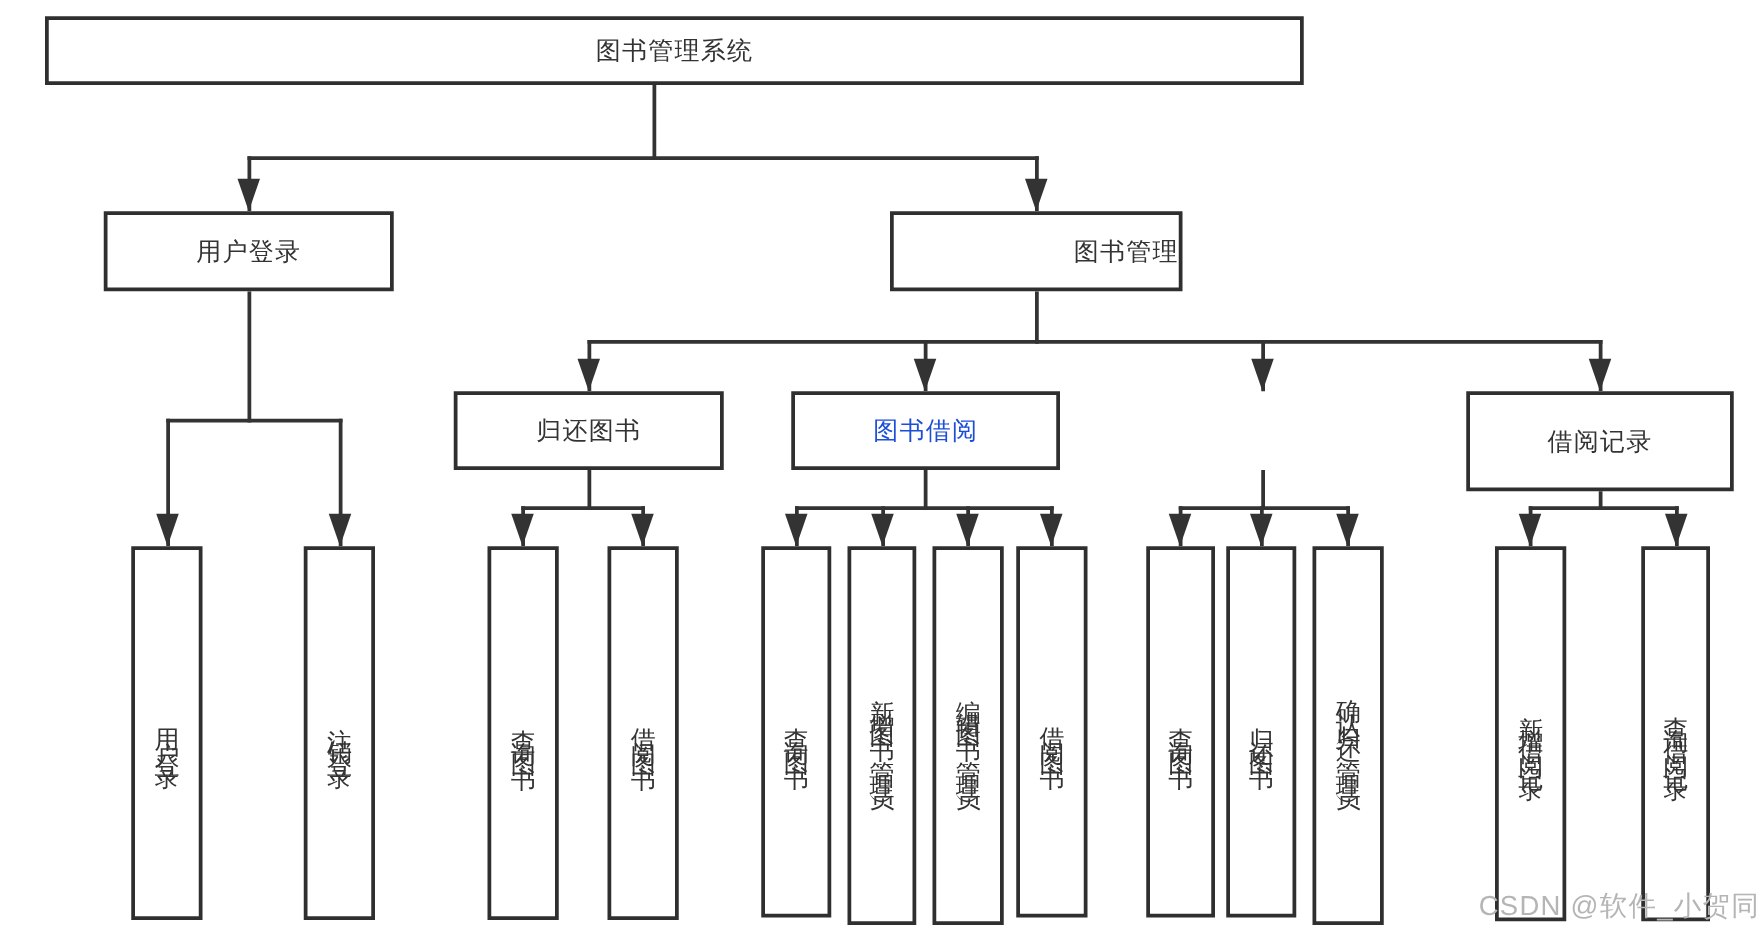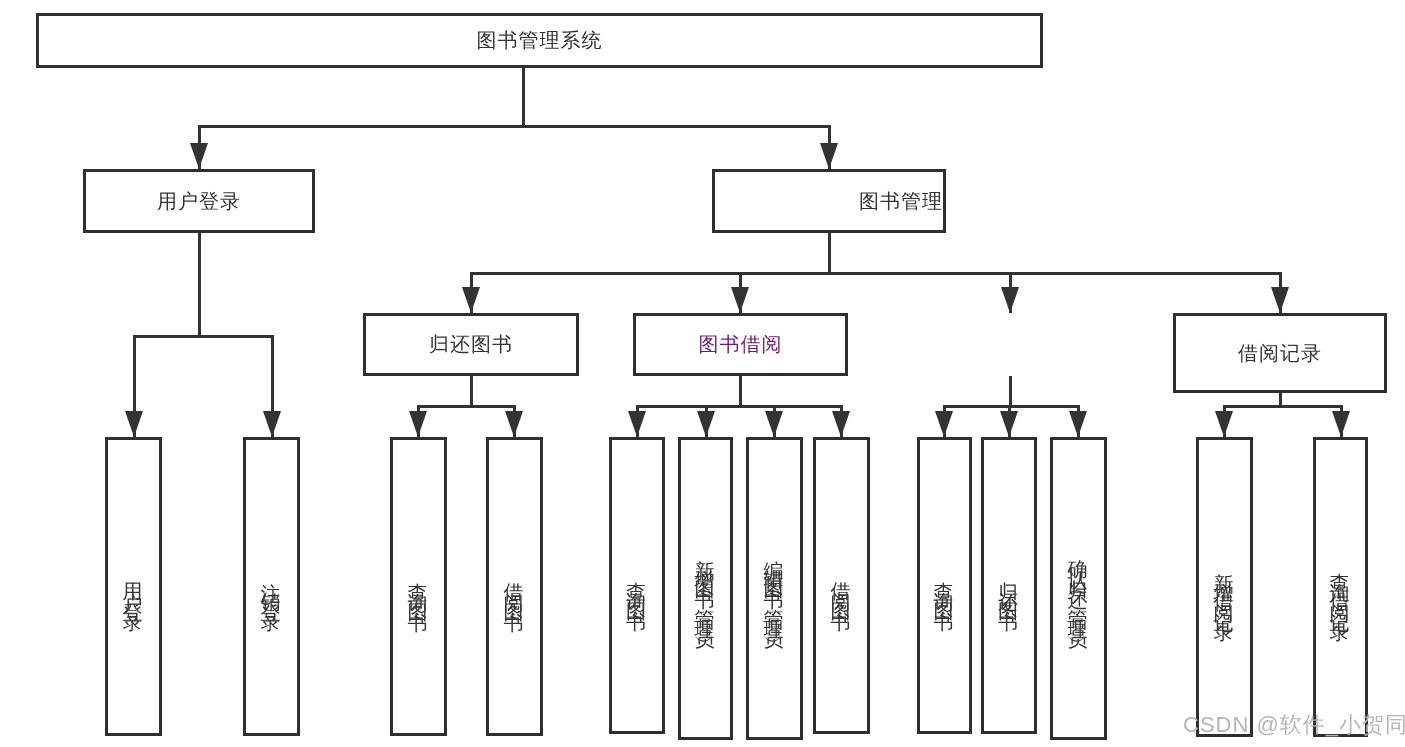--- a/index.html
+++ b/index.html
@@ -124,21 +124,21 @@
     <div class="node" style="left: 83px; top: 169px; width: 232px; height: 64px; border-color: rgb(47, 47, 47); background: rgb(255, 255, 255);">
       <span style="color: rgb(51, 51, 51);">用户登录</span>
     </div>
     <div class="node" style="left: 712px; top: 169px; width: 234px; height: 64px; border-color: rgb(47, 47, 47); background: rgb(255, 255, 255); justify-content: flex-end;">
       <span style="color: rgb(51, 51, 51);">图书管理</span>
     </div>
     <div class="node" style="left: 363px; top: 313px; width: 216px; height: 63px; border-color: rgb(47, 47, 47); background: rgb(255, 255, 255);">
       <span style="color: rgb(51, 51, 51);">归还图书</span>
     </div>
     <div class="node" style="left: 633px; top: 313px; width: 215px; height: 63px; border-color: rgb(47, 47, 47); background: rgb(255, 255, 255);">
-      <span style="color: #701a75;">图书借阅</span>
+      <span style="color: #1d4ed8;">图书借阅</span>
     </div>
     <div class="node" style="left: 1173px; top: 313px; width: 214px; height: 80px; border-color: rgb(47, 47, 47); background: rgb(255, 255, 255);">
       <span style="color: rgb(51, 51, 51);">借阅记录</span>
     </div>
     <div class="node v" style="left: 105px; top: 437px; width: 57px; height: 299px; border-color: rgb(47, 47, 47); background: rgb(255, 255, 255);">
       <span style="color: rgb(51, 51, 51);">用户登录</span>
     </div>
     <div class="node v" style="left: 243px; top: 437px; width: 57px; height: 299px; border-color: rgb(47, 47, 47); background: rgb(255, 255, 255);">
       <span style="color: rgb(51, 51, 51);">注销登录</span>
     </div>

